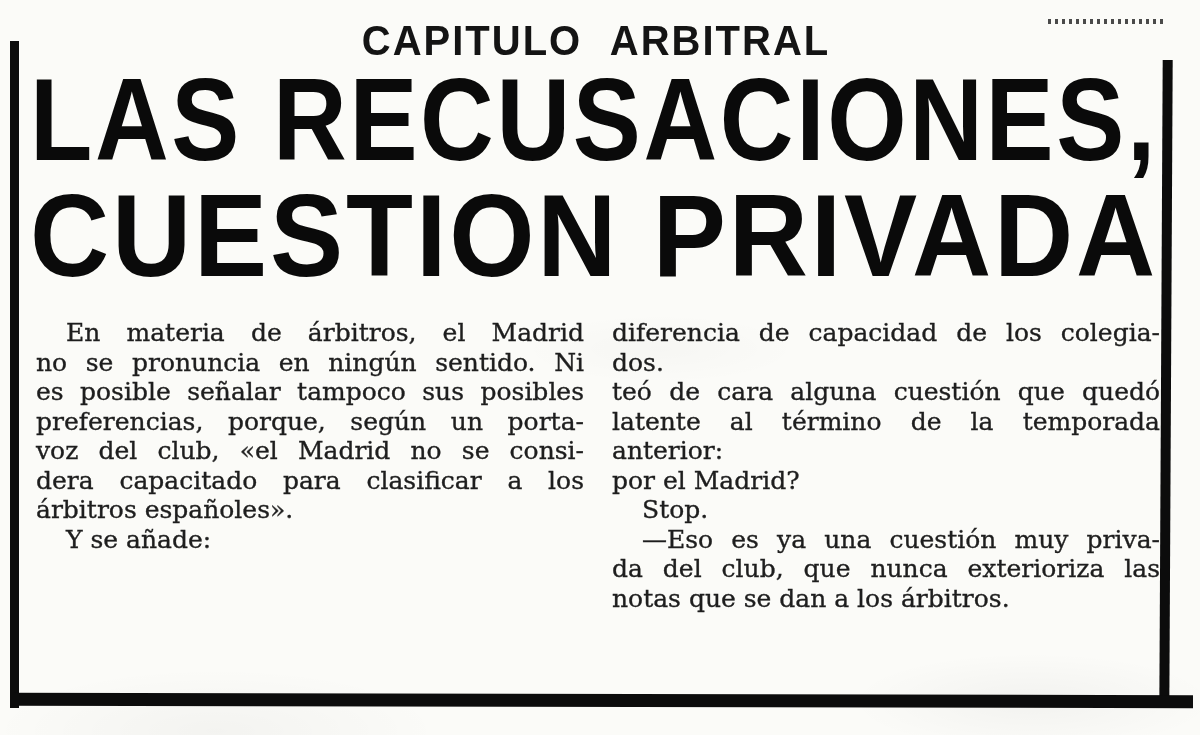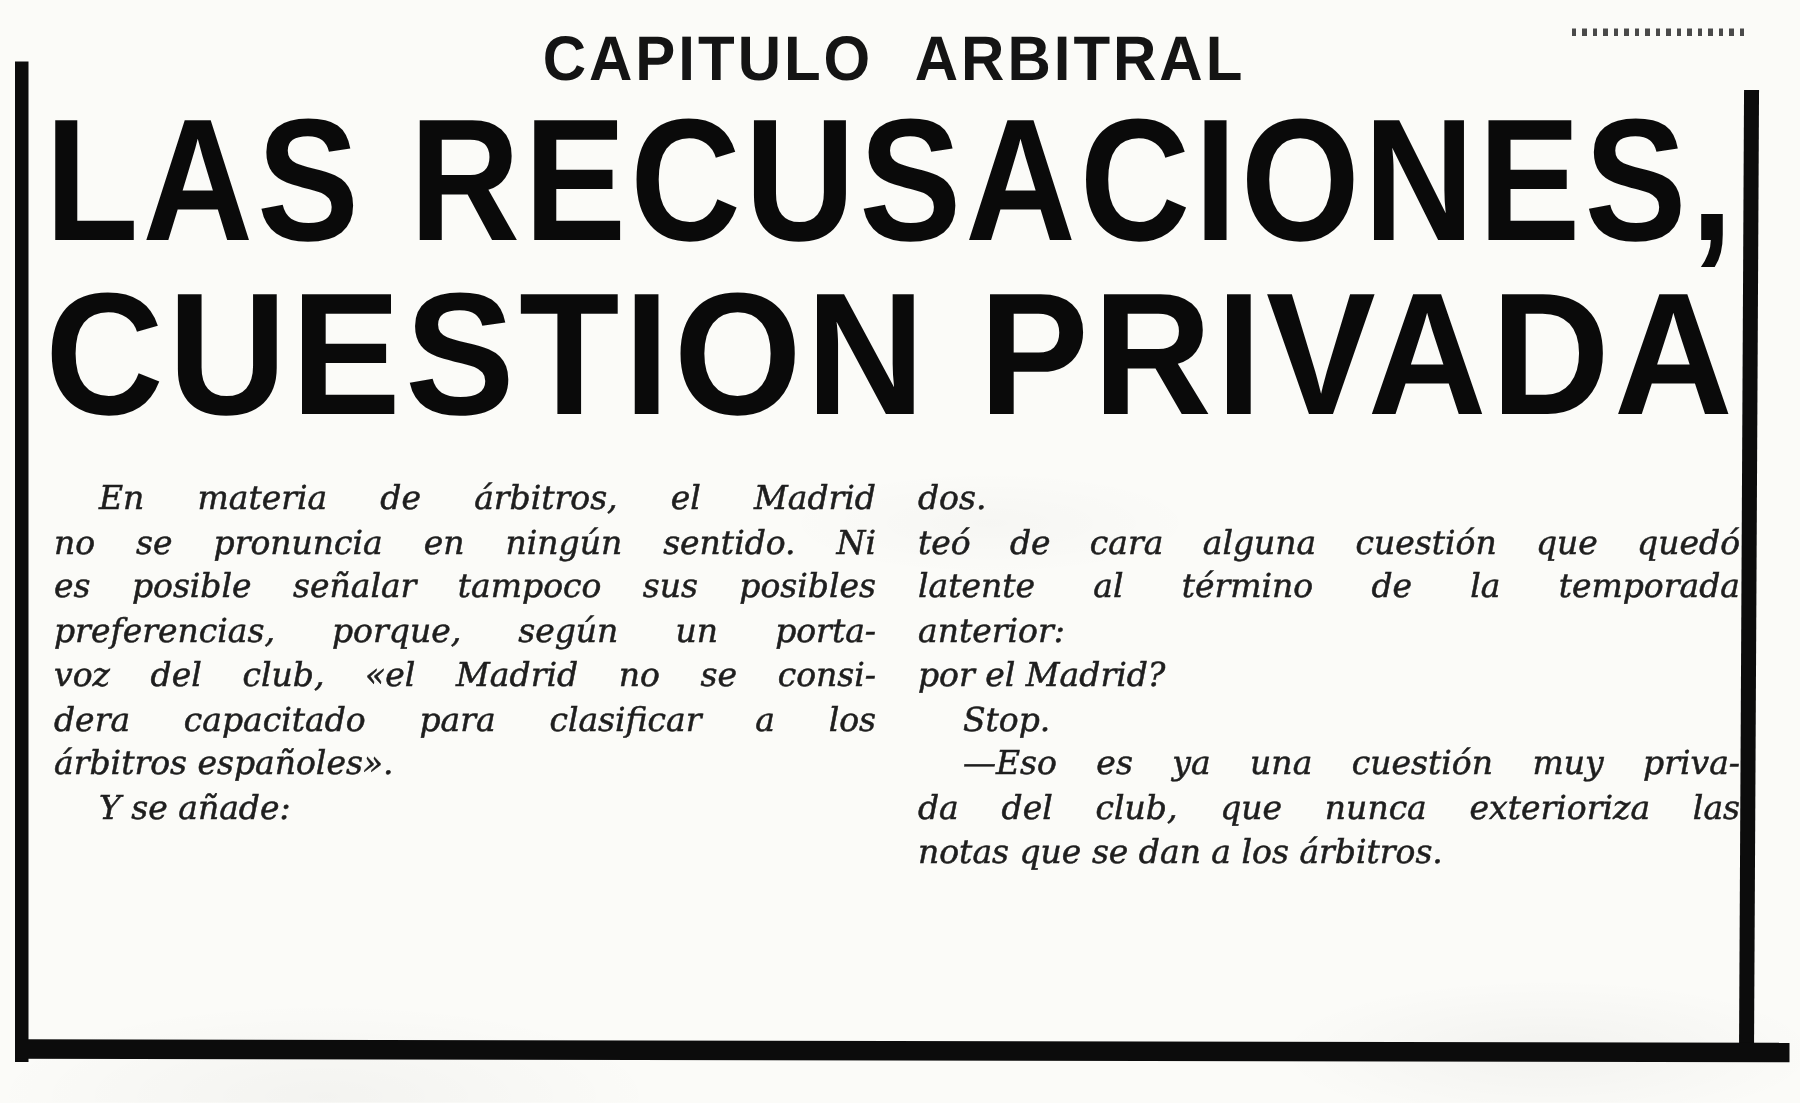--- a/index.html
+++ b/index.html
@@ -38,21 +38,21 @@
   .headline{margin:6px 42px 0 30px;color:#0a0a0a;}
   .headline .hl{
     font-family:"Liberation Sans", sans-serif;font-weight:bold;
     font-size:116px;line-height:116px;letter-spacing:3px;
     white-space:nowrap;display:inline-block;transform-origin:left center;
   }
   .hl-row{height:116px;}
   
   .columns{display:flex;gap:28px;margin:24px 40px 0 36px;}
   .column{flex:1;min-width:0;
-    font-size:22px;line-height:29.5px;color:#1e1e1e;font-style:italic;
+    font-size:25px;line-height:29.5px;color:#1e1e1e;
     -webkit-text-stroke:0.35px #1e1e1e;
   }
   .para{margin:0;}
   .line{text-align:justify;text-align-last:justify;white-space:normal;}
   .line.last{text-align-last:left;}
   .line.indent{text-indent:30px;}
 </style>
 </head>
 <body>
 
@@ -81,20 +81,21 @@
           <div class="line">voz del club, «el Madrid no se consi-</div>
           <div class="line">dera capacitado para clasificar a los</div>
           <div class="line last">árbitros españoles».</div>
         </div>
         <div class="para">
           <div class="line indent last">Y se añade:</div>
         </div>
       </div>
     <div class="column">
         <div class="para">
+          <div class="line">diferencia de capacidad de los colegia-</div>
           <div class="line last">dos.</div>
         </div>
         <div class="para">
           <div class="line">teó de cara alguna cuestión que quedó</div>
           <div class="line">latente al término de la temporada</div>
           <div class="line last">anterior:</div>
         </div>
         <div class="para">
           <div class="line last">por el Madrid?</div>
         </div>

